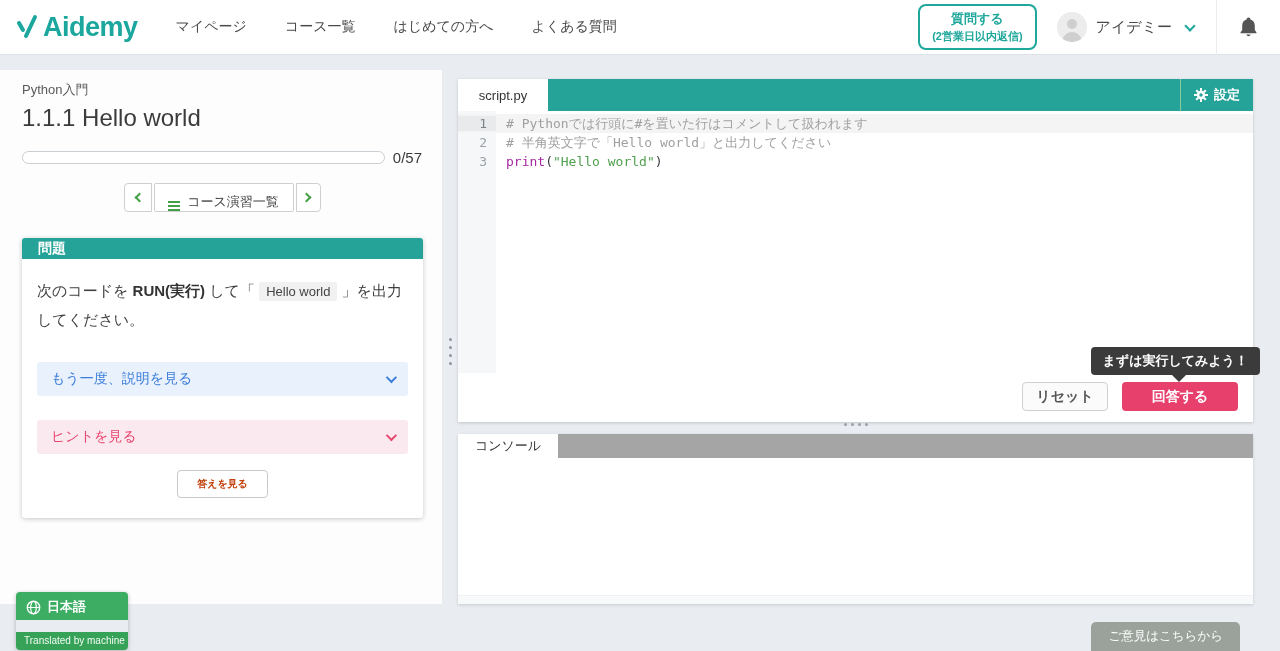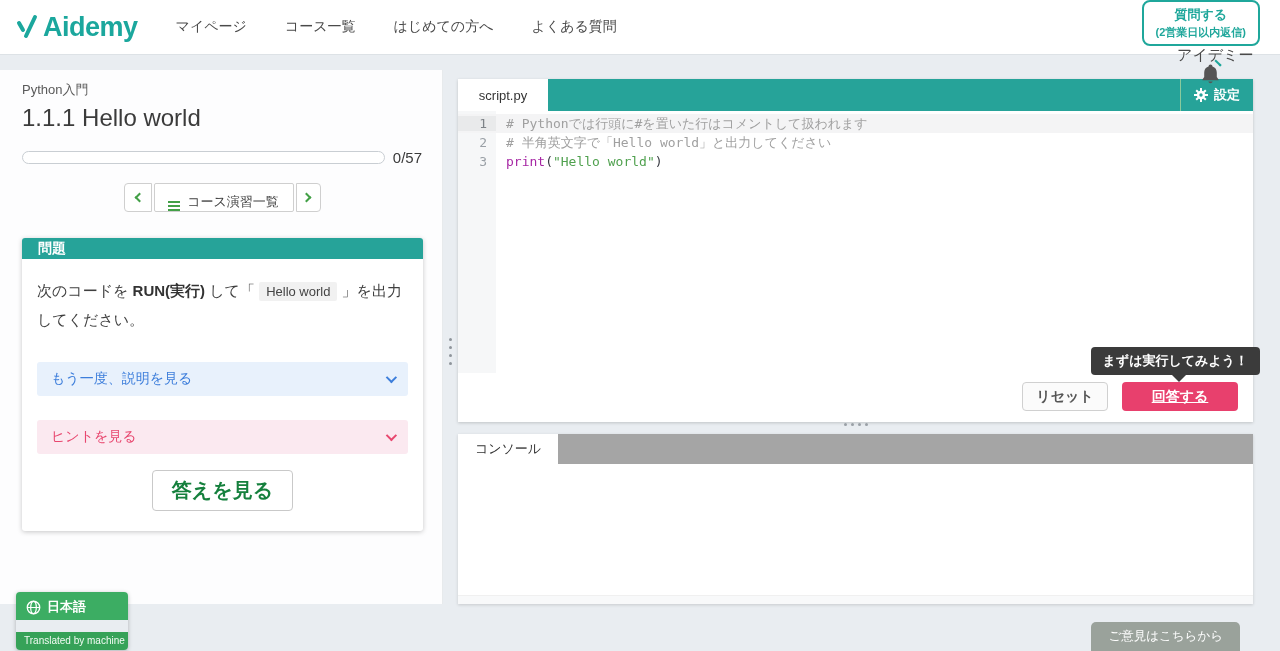--- a/index.html
+++ b/index.html
@@ -14,21 +14,21 @@
   
   .navbar {
     position:absolute; top:0; left:0; width:1280px; height:55px;
     background:#ffffff; border-bottom:1px solid #dde2e6;
     display:flex; align-items:center; z-index:30;
   }
   .logo { display:flex; align-items:center; margin-left:14px; cursor:pointer; }
   .logo-text { color:#1ba79d; font-size:27px; font-weight:bold; letter-spacing:-0.5px; margin-left:3px; }
   .nav-links { display:flex; align-items:center; margin-left:38px; }
   .nav-link { font-size:14px; color:#4a4a4a; margin-right:38px; cursor:pointer; white-space:nowrap; }
-  .nav-right { margin-left:auto; display:flex; align-items:center; height:100%;flex-direction:column; }
+  .nav-right { margin-left:auto; display:flex; align-items:center; height:100%; }
   .question-btn {
     border:2px solid #1fa79b; border-radius:8px; background:#fff;
     padding:4px 12px; text-align:center; cursor:pointer; margin-right:20px;
   }
   .question-btn .l1 { color:#1fa79b; font-size:13px; font-weight:bold; }
   .question-btn .l2 { color:#1fa79b; font-size:11px; font-weight:bold; margin-top:1px; }
   .avatar {
     width:30px; height:30px; border-radius:50%; background:#ececec; overflow:hidden;
     display:flex; align-items:flex-end; justify-content:center;
   }
@@ -94,21 +94,21 @@
   .toggle-hint { margin-top:24px; background:#fbe9f0;font-family:Liberation Mono, monospace; }
   .toggle-hint .tlabel { color:#e8476f; font-size:14px; }
   .toggle-hint .tchev { border-color:#e8476f; }
   .tchev {
     width:8px; height:8px; border-right:2px solid; border-bottom:2px solid;
     transform:rotate(45deg) translateY(-2px);
   }
   .answer-btn {
     display:block; margin:16px auto 0 auto; padding:6px 19px;
     background:#fff; border:1px solid #c9c9c9; border-radius:4px;
-    font-size:20px; font-weight:bold; color:#15803d; cursor:pointer;
+    font-size:10px; font-weight:bold; color:#c2410c; cursor:pointer;
     font-family:inherit;
   }
 
   
   .v-dots { position:absolute; left:449px; top:338px; display:flex; flex-direction:column; gap:5px; z-index:6; cursor:col-resize; }
   .v-dots i { width:3px; height:3px; border-radius:50%; background:#8f959b; display:block; }
 
   
   .editor-card {
     position:absolute; left:458px; top:79px; width:795px; height:343px;
@@ -140,21 +140,21 @@
   .tok-keyword { color:#a626a4; }
   .tok-string { color:#50a14f; }
   .tok-punct { color:#383a42; }
   .editor-footer { position:absolute; right:15px; bottom:11px; display:flex; gap:14px; }
   .reset-btn {
     width:86px; height:29px; background:#fbfbfb; border:1px solid #d0d0d0; border-radius:4px;
     font-size:14px; font-weight:bold; color:#555; cursor:pointer; font-family:inherit;
   }
   .submit-btn {
     width:116px; height:29px; background:#e8406d; border:none; border-radius:4px;
-    font-size:14px; font-weight:bold; color:#fff; cursor:pointer; font-family:inherit;text-decoration:underline;
+    font-size:14px; font-weight:bold; color:#fff; cursor:pointer; font-family:inherit;
   }
   .run-tooltip {
     position:absolute; right:-7px; top:268px; height:28px; line-height:28px;
     background:#3b3b3b; color:#fff; font-size:13px; font-weight:bold;
     padding:0 12px; border-radius:4px; white-space:nowrap; z-index:8;
   }
   .run-tooltip-arrow {
     position:absolute; right:67px; top:296px; width:0; height:0; z-index:8;
     border-left:7px solid transparent; border-right:7px solid transparent; border-top:7px solid #3b3b3b;
   }
@@ -162,21 +162,21 @@
   
   .h-dots { position:absolute; left:458px; top:423px; width:795px; display:flex; justify-content:center; gap:4px; cursor:row-resize; }
   .h-dots i { width:3px; height:3px; border-radius:50%; background:#9aa0a6; display:block; }
 
   
   .console-card {
     position:absolute; left:458px; top:434px; width:795px; height:170px;
     background:#fff; box-shadow:0 1px 3px rgba(0,0,0,0.15);
     display:flex; flex-direction:column;
   }
-  .console-header { height:30px; display:flex; }
+  .console-header { height:24px; display:flex; }
   .console-tab {
     width:100px; background:#fff; display:flex; align-items:center; justify-content:center;
     font-size:13px; color:#333; cursor:pointer;
   }
   .console-bar { flex:1; background:#a5a5a5; }
   .console-body { flex:1; background:#fff; }
   .console-footer { height:9px; background:#f8f9fa; border-top:1px solid #f0f0f0; }
 
   
   .translate-badge {

